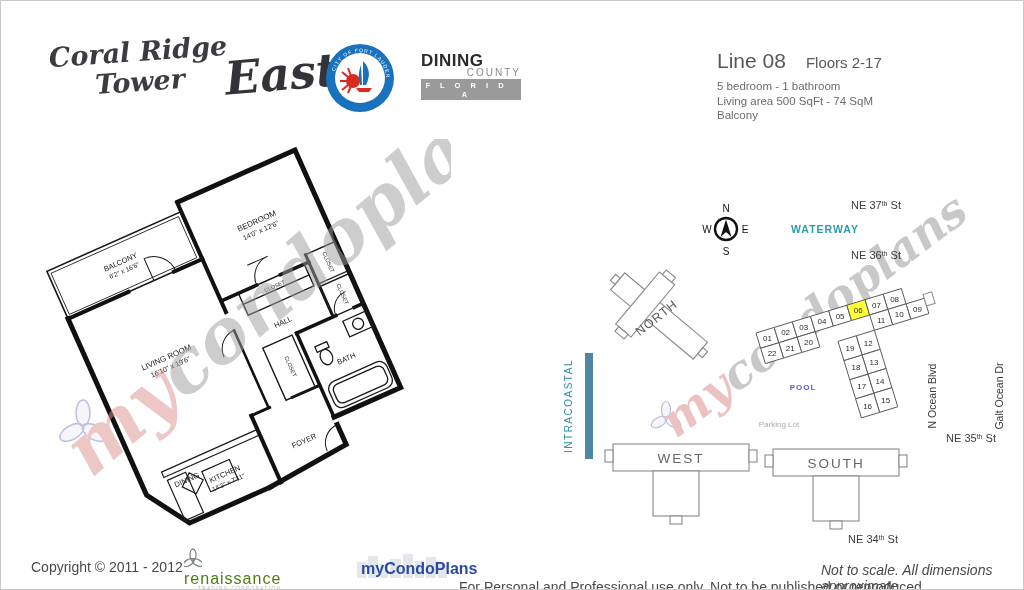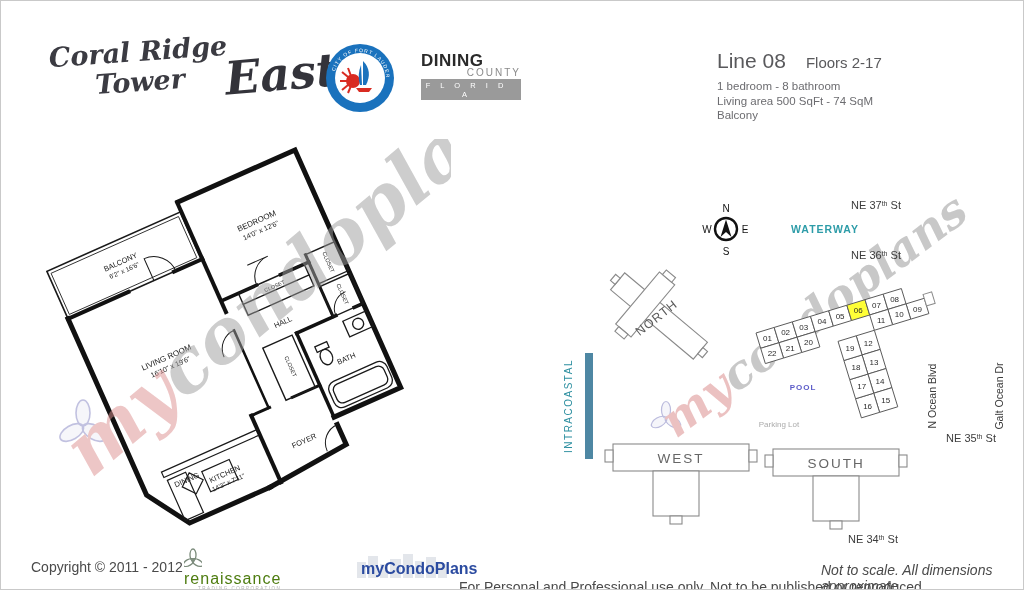--- a/index.html
+++ b/index.html
@@ -8,21 +8,21 @@
   
   .title-block{position:absolute;left:48px;top:36px;width:180px;text-align:center;
                font-family:"DejaVu Serif",serif;font-style:italic;font-weight:bold;color:#3b3b42;
                transform:rotate(-4deg);line-height:30px;font-size:27px;}
   .title-east{position:absolute;left:224px;top:46px;font-family:"DejaVu Serif",serif;font-style:italic;
               font-weight:bold;color:#33333a;font-size:46px;transform:rotate(-5deg);}
   .fll-logo{position:absolute;left:322px;top:40px;}
   .broward{position:absolute;left:420px;top:52px;width:100px;}
   .broward .bname{font-size:17px;font-weight:bold;color:#2a2a2a;letter-spacing:.5px;line-height:15px;}
   .broward .bcounty{font-size:10px;color:#8a8a8a;letter-spacing:2px;text-align:right;line-height:9px;}
-  .broward .bbar{margin-top:2px;background:#9a9a9a;color:#fff;font-size:7.5px;font-weight:normal;
+  .broward .bbar{margin-top:2px;background:#9a9a9a;color:#fff;font-size:7.5px;font-weight:bold;
                  letter-spacing:4px;text-align:center;padding:2px 12px 1px 3px;}
   .unit-info{position:absolute;left:716px;top:48px;color:#59595c;}
   .unit-info .line{font-size:21px;}
   .unit-info .floors{font-size:15px;margin-left:20px;}
   .unit-info .sub{font-size:11.5px;color:#6c6c70;line-height:14.5px;margin-top:6px;}
   
   svg text{font-family:"Liberation Sans",sans-serif;}
   .street{font-size:11px;fill:#3c3c3c;}
   .vstreet{font-size:10.5px;fill:#3c3c3c;}
   .wm-script{font-family:"DejaVu Serif",serif;font-style:italic;font-weight:bold;}
@@ -82,21 +82,21 @@
     <div class="bname">DINING</div>
     <div class="bcounty">COUNTY</div>
     <div class="bbar">F L O R I D A</div>
   </div>
 
   <div class="unit-info">
     <div>
       <span class="line">Line 08</span><span class="floors">Floors 2-17</span>
     </div>
     <div class="sub">
-      <div>1 bedroom - 8 bathroom</div>
+      <div>5 bedroom - 1 bathroom</div>
       <div>Living area  500  SqFt - 74 SqM</div>
       <div>Balcony</div>
     </div>
   </div>
 
   <svg style="position:absolute;left:20px;top:138px;" width="430" height="410" viewBox="0 0 430 410">
     <g transform="translate(20,124) rotate(-24)" stroke-linecap="square">
 
       <g fill="none" stroke="#1a1a1a">
         <rect x="2" y="10" width="146" height="52" stroke-width="1.6"></rect>

